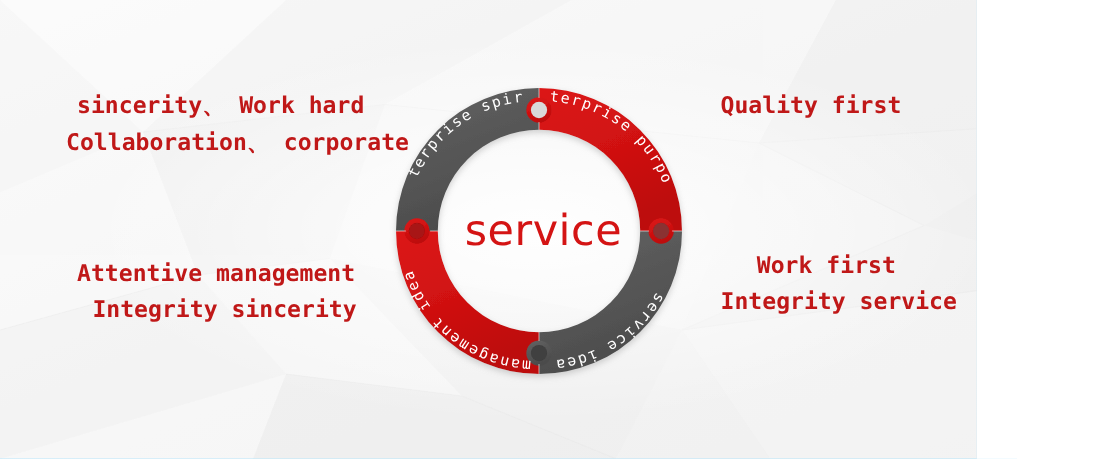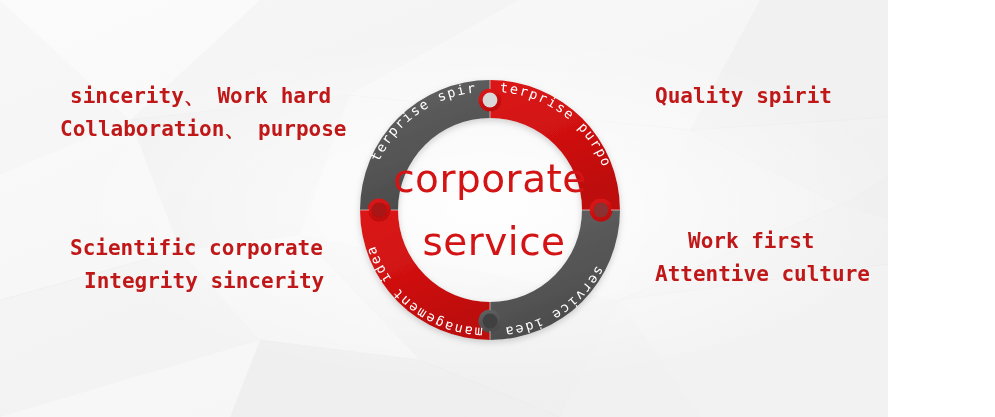--- a/index.html
+++ b/index.html
@@ -126,35 +126,35 @@
       <line x1="260" y1="340" x2="420" y2="360"></line>
       <line x1="420" y1="360" x2="560" y2="417"></line>
       <line x1="690" y1="130" x2="840" y2="205"></line>
       <line x1="840" y1="205" x2="620" y2="300"></line>
     </g>
     <rect x="0" y="0" width="995" height="417" fill="url(#centerGlow)"></rect>
   </svg>
 
   <div class="side-label" id="label-top-left">
     <span class="ln ln1">sincerity、 Work hard</span>
-    <span class="ln ln2">Collaboration、 purpose</span>
+    <span class="ln ln2">Collaboration、 corporate</span>
   </div>
 
   <div class="side-label" id="label-bottom-left">
-    <span class="ln ln1">Scientific corporate</span>
+    <span class="ln ln1">Attentive management</span>
     <span class="ln ln2">Integrity sincerity</span>
   </div>
 
   <div class="side-label" id="label-top-right">
-    <span class="ln ln1">Quality spirit</span>
+    <span class="ln ln1">Quality first</span>
   </div>
 
   <div class="side-label" id="label-bottom-right">
     <span class="ln ln1">Work first</span>
-    <span class="ln ln2">Attentive culture</span>
+    <span class="ln ln2">Integrity service</span>
   </div>
 
   <div id="ring-wrap">
     <svg id="ring-svg" width="280" height="280" viewBox="0 0 280 280">
       <defs>
 
         <path id="arcTopLeft" d="M 27.2,96.0 A 118,118 0 0 1 131.0,22.05" fill="none"></path>
         <path id="arcTopRight" d="M 149.0,22.05 A 118,118 0 0 1 253.5,99.0" fill="none"></path>
         <path id="arcBottomRight" d="M 249.5,190.0 A 118,118 0 0 1 148.0,257.9" fill="none"></path>
         <path id="arcBottomLeft" d="M 131.0,257.9 A 118,118 0 0 1 25.0,176.0" fill="none"></path>
@@ -236,17 +236,16 @@
       <text class="seg-label">
         <textPath href="#arcBottomRight" startOffset="50%" text-anchor="middle">service idea</textPath>
       </text>
       <text class="seg-label">
         <textPath href="#arcBottomLeft" startOffset="50%" text-anchor="middle">management idea</textPath>
       </text>
     </svg>
   </div>
 
   <div id="center-text">
-    <span class="cline cline1">corporate</span>
     <span class="cline cline2">service</span>
   </div>
 
 </div>
 
 </body></html>

